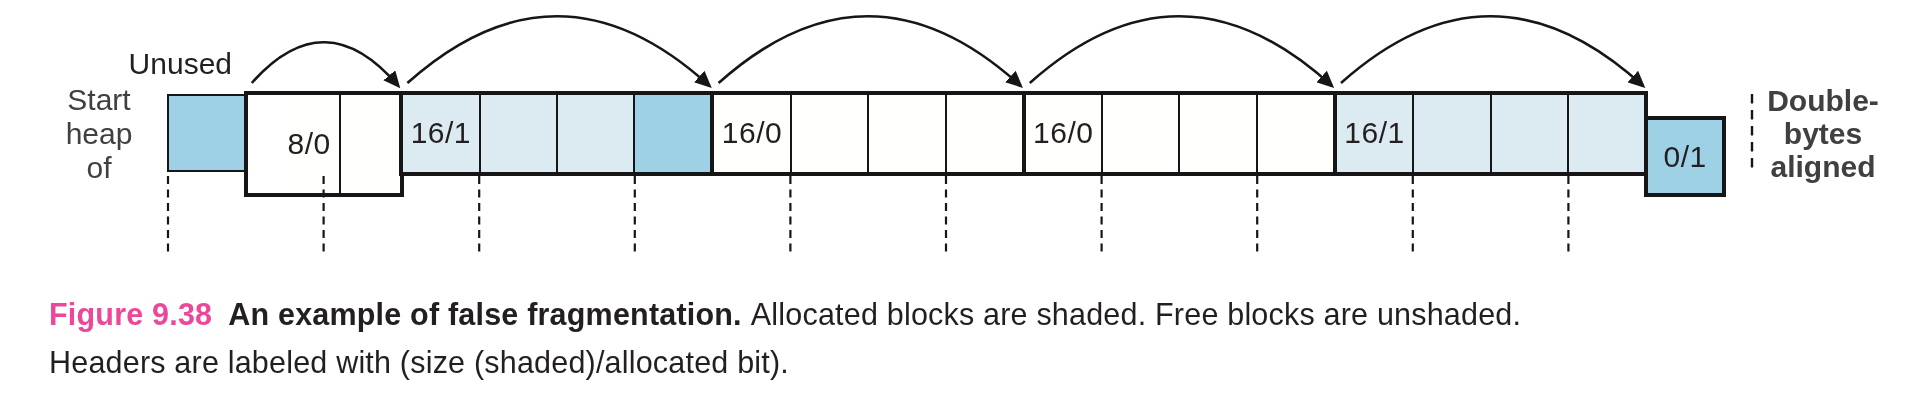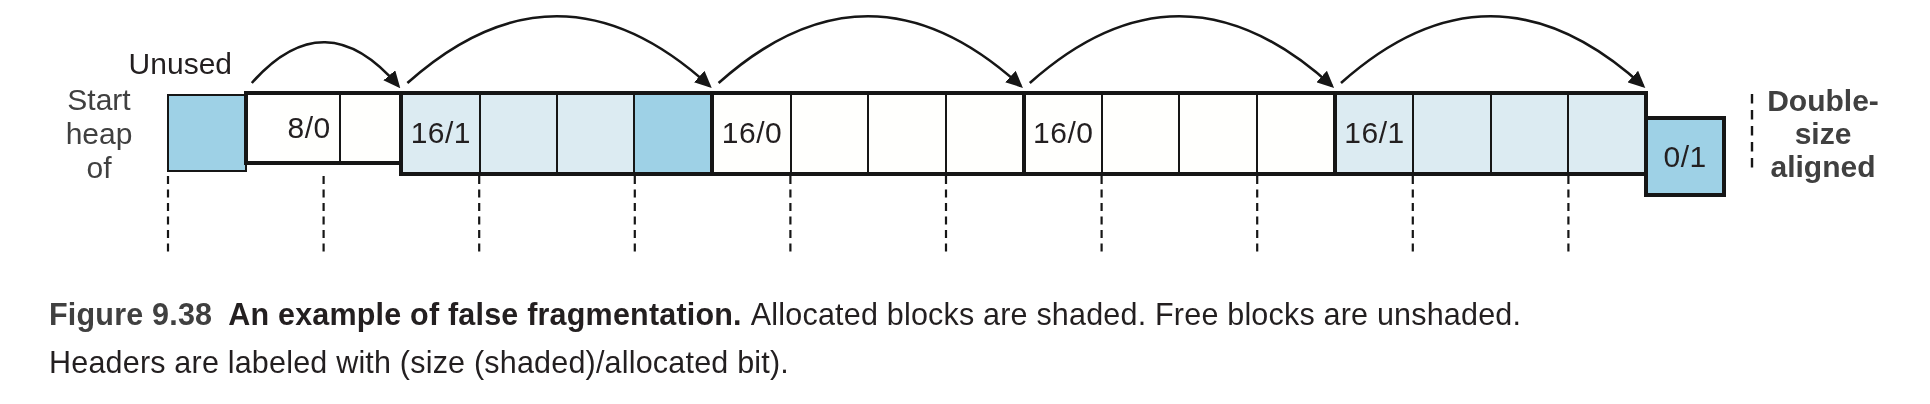--- a/index.html
+++ b/index.html
@@ -47,42 +47,42 @@
     text-align:right;font-size:30px;
   }
   #start-of-heap{left:38px;top:83px;width:122px;}
   #double-word{left:1756px;top:84px;width:134px;line-height:33px;font-weight:bold;}
   
   #caption{
     left:49px;top:290px;width:1856px;
     font-size:30.5px;line-height:48px;
     letter-spacing:.2px;
   }
-  #caption .fig-label{color:#404040;font-weight:bold;margin-right:16px;}
+  #caption .fig-label{color:#ec4899;font-weight:bold;margin-right:16px;}
   #caption .fig-title{font-weight:bold;margin-right:9px;}
   svg.overlay{position:absolute;left:0;top:0;z-index:5;pointer-events:none;}
 </style>
 </head>
 <body>
 
 <div id="figure">
 
   <div id="unused-label" class="abs">Unused</div>
 
   <div id="start-of-heap" class="abs side-label">
     <span>Start</span>
     <span>heap</span>
     <span>of</span>
   </div>
 
   <div id="heap">
       <div class="block thin" style="left: 166.75px; width: 80.3px; top: 93.5px; height: 78.5px;">
         <div class="cell shade-dark"></div>
       </div>
-      <div class="block" style="left: 243.55px; width: 160.1px; top: 90.75px; height: 74px; padding-left: 32px;">
+      <div class="block" style="left: 243.55px; width: 160.1px; top: 90.75px; height: 106px; padding-left: 32px;">
         <div class="cell shade-free">8/0</div>
         <div class="cell shade-free"></div>
       </div>
       <div class="block" style="left: 399.15px; width: 315.7px; top: 90.75px; height: 84.75px;">
         <div class="cell shade-light">16/1</div>
         <div class="cell shade-light"></div>
         <div class="cell shade-light"></div>
         <div class="cell shade-dark"></div>
       </div>
       <div class="block" style="left: 710.35px; width: 315.7px; top: 90.75px; height: 84.75px;">
@@ -103,21 +103,21 @@
         <div class="cell shade-light"></div>
         <div class="cell shade-light"></div>
       </div>
       <div class="block" style="left: 1643.95px; width: 82.3px; top: 100px; height: 81px; margin-top: 16px;">
         <div class="cell shade-dark">0/1</div>
       </div>
     </div>
 
   <div id="double-word" class="abs side-label">
     <span>Double-</span>
-    <span>size</span>
+    <span>bytes</span>
     <span>aligned</span>
   </div>
 
   <svg id="decor" class="overlay" width="1930" height="404" viewBox="0 0 1930 404">
     <defs>
       <marker id="ah" markerWidth="6.5" markerHeight="6" refX="5.4" refY="3" orient="auto" markerUnits="strokeWidth">
         <path d="M0,0 L6.5,3 L0,6 Z" fill="#161616"></path>
       </marker>
     </defs>
     <g id="arcs">

